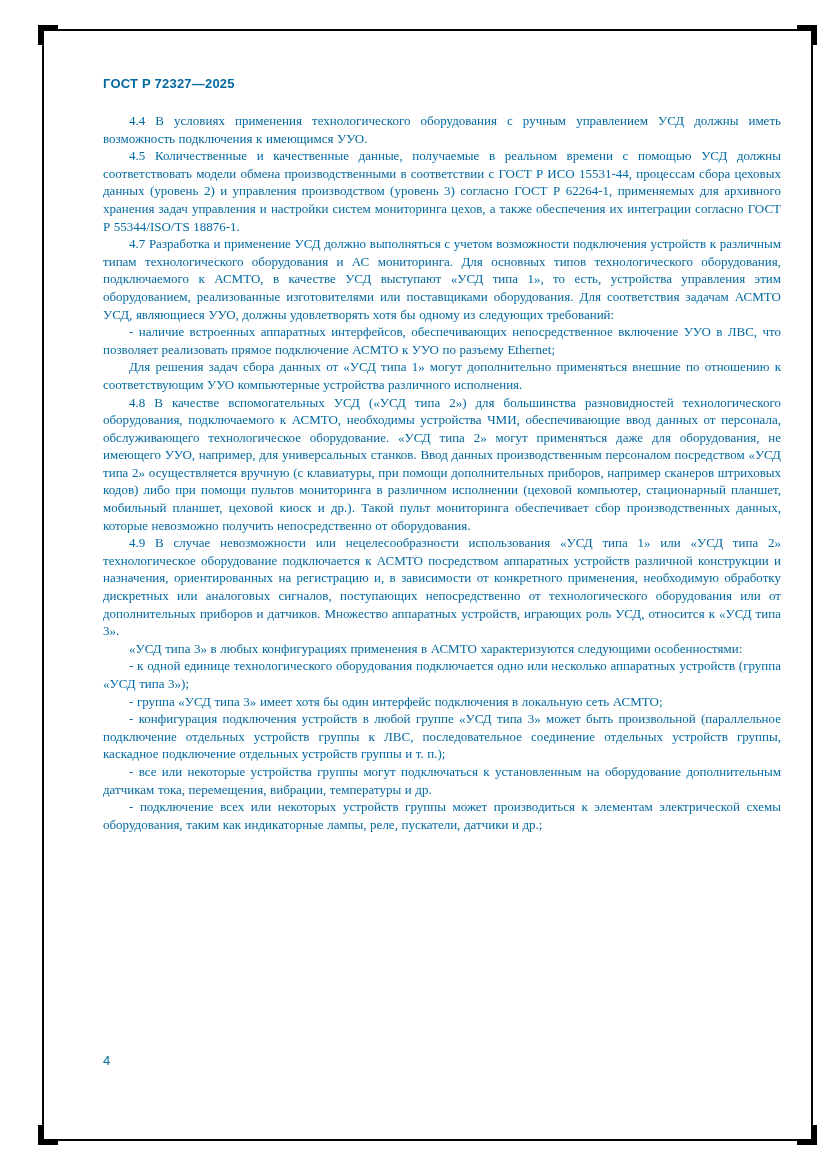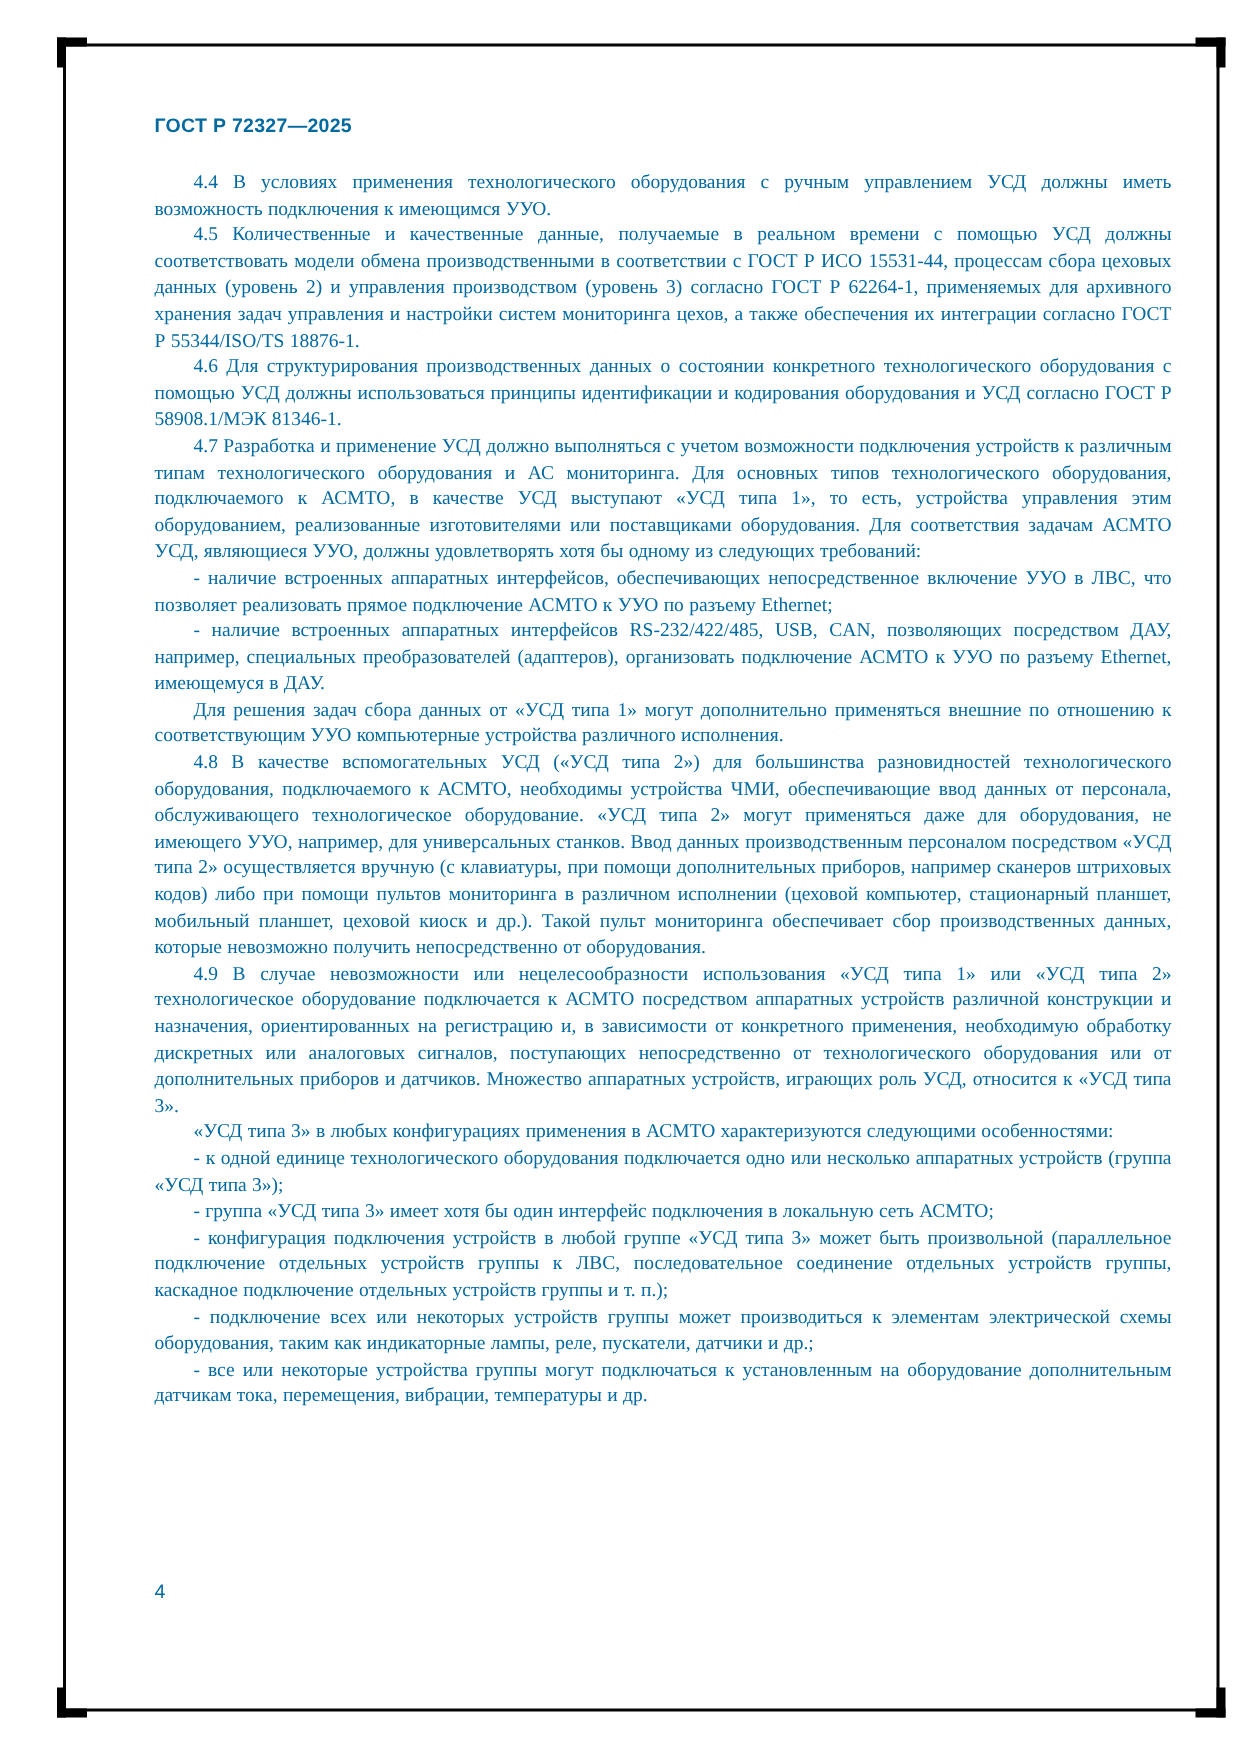--- a/index.html
+++ b/index.html
@@ -74,30 +74,28 @@
     <div class="corner c-tr"></div>
     <div class="corner c-bl"></div>
     <div class="corner c-br"></div>
   </div>
 
   <div class="doc-header">ГОСТ Р 72327—2025</div>
 
   <div class="doc-body">
       <p class="para">4.4 В условиях применения технологического оборудования с ручным управлением УСД должны иметь возможность подключения к имеющимся УУО.</p>
       <p class="para">4.5 Количественные и качественные данные, получаемые в реальном времени с помощью УСД должны соответствовать модели обмена производственными в соответствии с ГОСТ Р ИСО 15531-44, процессам сбора цеховых данных (уровень 2) и управления производством (уровень 3) согласно ГОСТ Р 62264-1, применяемых для архивного хранения задач управления и настройки систем мониторинга цехов, а также обеспечения их интеграции согласно ГОСТ Р 55344/ISO/TS 18876-1.</p>
-      <p class="para">4.6 Для структурирования производственных данных о состоянии конкретного технологического оборудования с помощью УСД должны использоваться принципы идентификации и кодирования оборудования и УСД согласно ГОСТ Р 58908.1/МЭК 81346-1.</p>
       <p class="para">4.7 Разработка и применение УСД должно выполняться с учетом возможности подключения устройств к различным типам технологического оборудования и АС мониторинга. Для основных типов технологического оборудования, подключаемого к АСМТО, в качестве УСД выступают «УСД типа 1», то есть, устройства управления этим оборудованием, реализованные изготовителями или поставщиками оборудования. Для соответствия задачам АСМТО УСД, являющиеся УУО, должны удовлетворять хотя бы одному из следующих требований:</p>
       <p class="para">- наличие встроенных аппаратных интерфейсов, обеспечивающих непосредственное включение УУО в ЛВС, что позволяет реализовать прямое подключение АСМТО к УУО по разъему Ethernet;</p>
-      <p class="para">- наличие встроенных аппаратных интерфейсов RS-232/422/485, USB, CAN, позволяющих посредством ДАУ, например, специальных преобразователей (адаптеров), организовать подключение АСМТО к УУО по разъему Ethernet, имеющемуся в ДАУ.</p>
       <p class="para">Для решения задач сбора данных от «УСД типа 1» могут дополнительно применяться внешние по отношению к соответствующим УУО компьютерные устройства различного исполнения.</p>
       <p class="para">4.8 В качестве вспомогательных УСД («УСД типа 2») для большинства разновидностей технологического оборудования, подключаемого к АСМТО, необходимы устройства ЧМИ, обеспечивающие ввод данных от персонала, обслуживающего технологическое оборудование. «УСД типа 2» могут применяться даже для оборудования, не имеющего УУО, например, для универсальных станков. Ввод данных производственным персоналом посредством «УСД типа 2» осуществляется вручную (с клавиатуры, при помощи дополнительных приборов, например сканеров штриховых кодов) либо при помощи пультов мониторинга в различном исполнении (цеховой компьютер, стационарный планшет, мобильный планшет, цеховой киоск и др.). Такой пульт мониторинга обеспечивает сбор производственных данных, которые невозможно получить непосредственно от оборудования.</p>
       <p class="para">4.9 В случае невозможности или нецелесообразности использования «УСД типа 1» или «УСД типа 2» технологическое оборудование подключается к АСМТО посредством аппаратных устройств различной конструкции и назначения, ориентированных на регистрацию и, в зависимости от конкретного применения, необходимую обработку дискретных или аналоговых сигналов, поступающих непосредственно от технологического оборудования или от дополнительных приборов и датчиков. Множество аппаратных устройств, играющих роль УСД, относится к «УСД типа 3».</p>
       <p class="para">«УСД типа 3» в любых конфигурациях применения в АСМТО характеризуются следующими особенностями:</p>
       <p class="para">- к одной единице технологического оборудования подключается одно или несколько аппаратных устройств (группа «УСД типа 3»);</p>
       <p class="para">- группа «УСД типа 3» имеет хотя бы один интерфейс подключения в локальную сеть АСМТО;</p>
       <p class="para">- конфигурация подключения устройств в любой группе «УСД типа 3» может быть произвольной (параллельное подключение отдельных устройств группы к ЛВС, последовательное соединение отдельных устройств группы, каскадное подключение отдельных устройств группы и т. п.);</p>
+      <p class="para">- все или некоторые устройства группы могут подключаться к установленным на оборудование дополнительным датчикам тока, перемещения, вибрации, температуры и др.</p>
       <p class="para">- подключение всех или некоторых устройств группы может производиться к элементам электрической схемы оборудования, таким как индикаторные лампы, реле, пускатели, датчики и др.;</p>
-      <p class="para">- все или некоторые устройства группы могут подключаться к установленным на оборудование дополнительным датчикам тока, перемещения, вибрации, температуры и др.</p>
     </div>
 
   <div class="page-number">4</div>
 
 </div>
 
 </body></html>

